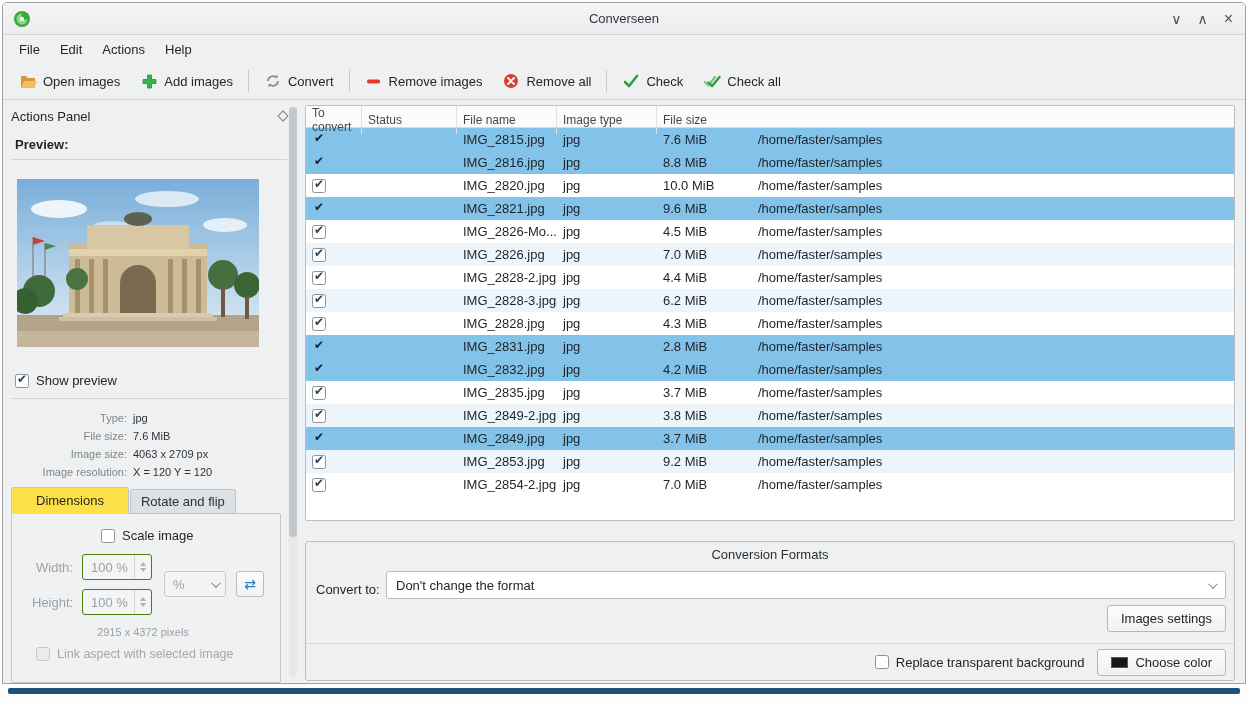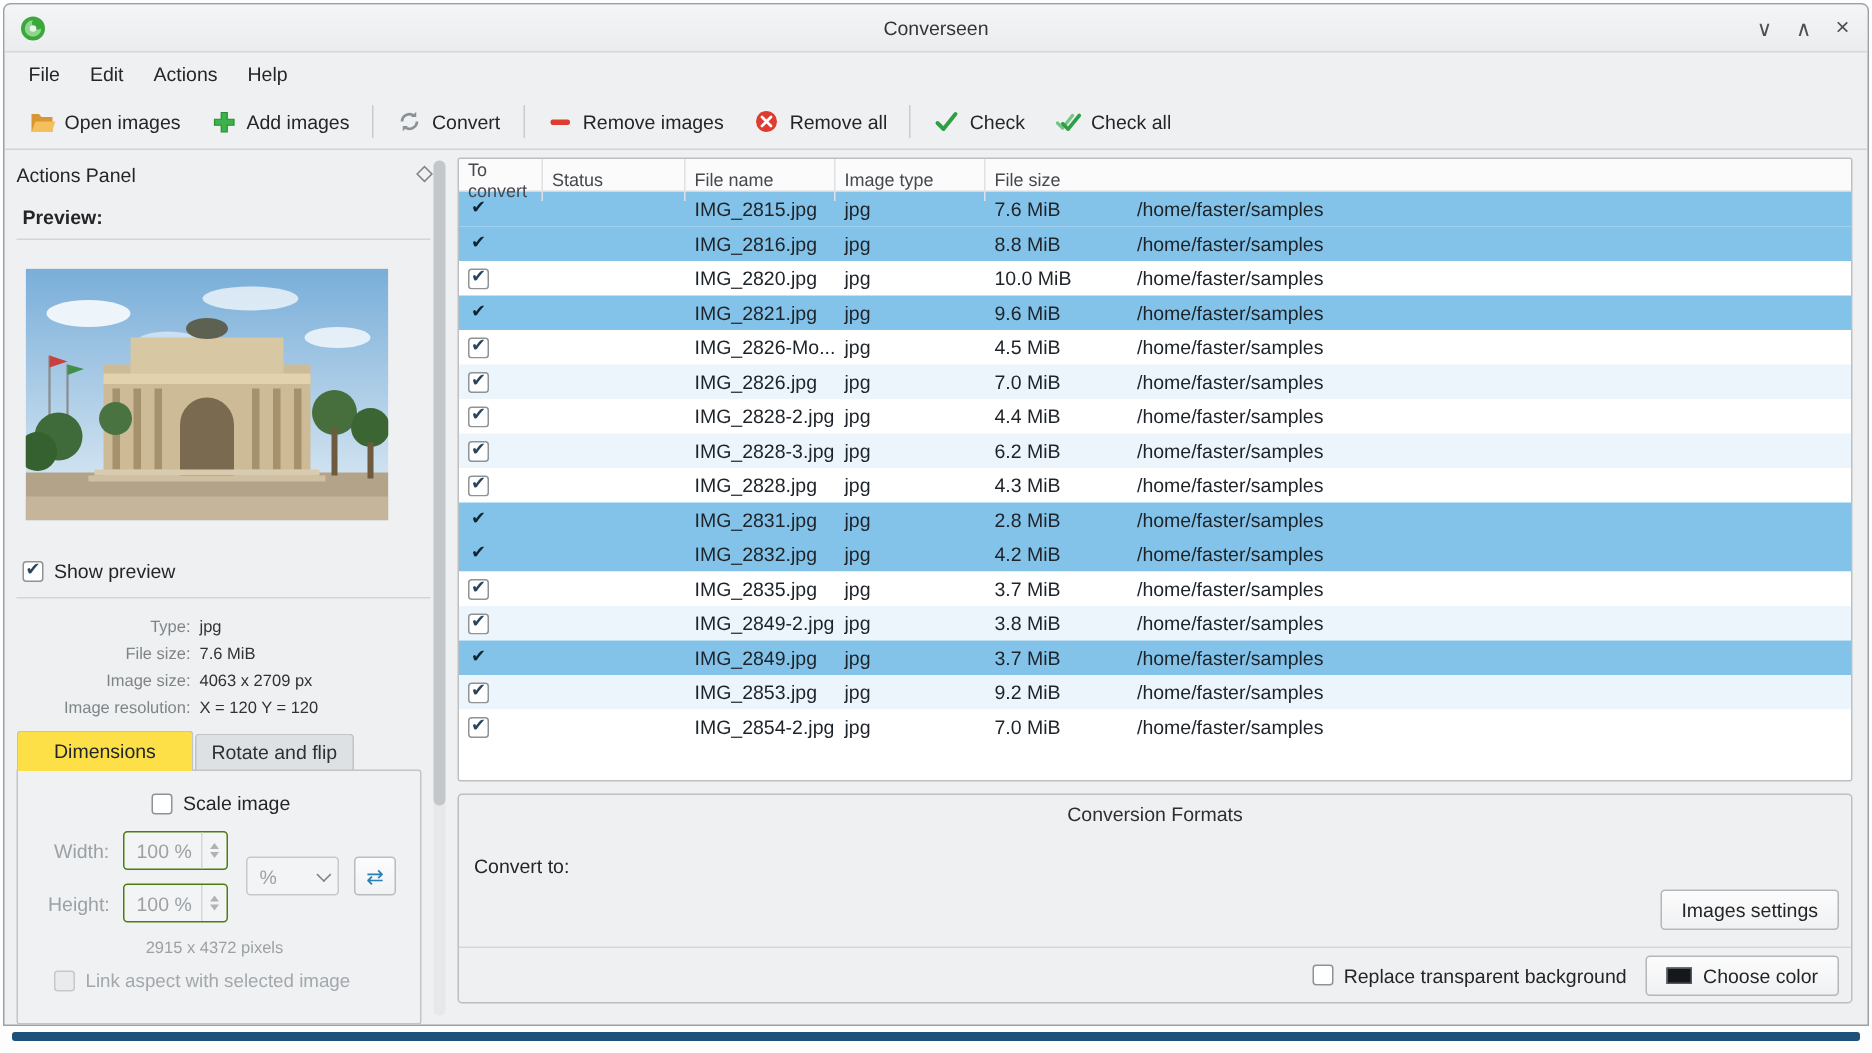--- a/index.html
+++ b/index.html
@@ -78,21 +78,21 @@
   .trow.alt{background:var(--alt,#edf5fc)}
   .trow.selected{background:var(--sel,#84c3e9)}
   .td{padding-left:6px;white-space:nowrap;overflow:hidden;color:#1d2328}
   .cb{display:inline-block;width:14px;height:14px;background:#fff;border:1px solid #8e9396;border-radius:2.5px;position:relative;vertical-align:middle}
   .cb .mark{display:none;position:absolute;left:1px;top:-3px;font-size:12px;color:#28455d;font-weight:bold;line-height:1.2}
   .cb.checked .mark{display:block}
   .trow.selected .cb{background:transparent;border-color:transparent}
   .trow.selected .cb .mark{color:#0f2433}
 
   
-  .groupbox{margin-top:8px;height:140px;border:1px solid #bcc0c3;border-radius:3px;position:relative;background:#eff0f1}
+  .groupbox{margin-top:20px;height:140px;border:1px solid #bcc0c3;border-radius:3px;position:relative;background:#eff0f1}
   .gtitle{position:absolute;top:5px;left:0;right:0;text-align:center;color:#2b3034}
   .convert-label{position:absolute;left:10px;top:34px;line-height:28px}
   .format-combo{position:absolute;left:80px;right:8px;top:29px;height:28px;background:#fff;border:1px solid #b8bcbf;border-radius:3px;display:flex;align-items:center}
   .format-combo .fval{flex:1;padding-left:9px}
   .format-combo .chev{margin-right:10px}
   .btn{background:linear-gradient(#fcfcfd,#f0f1f2);border:1px solid #b4b8bb;border-radius:3px;height:27px;display:inline-flex;align-items:center;justify-content:center;padding:0 13px;font-size:13px;color:#232629}
   .img-settings{position:absolute;right:8px;top:63px}
   .gsep{position:absolute;left:0;right:0;top:101px;height:1px;background:#d5d8da}
   .bg-row{position:absolute;left:0;right:8px;top:107px;bottom:5px;display:flex;align-items:center;justify-content:flex-end;gap:13px}
   .bg-check{display:flex;gap:7px}
@@ -457,20 +457,24 @@
     <div class="td">jpg</div>
     <div class="td">7.0 MiB</div>
     <div class="td">/home/faster/samples</div>
   </div>
           </div>
       </div>
 
       <div class="groupbox">
         <div class="gtitle">Conversion Formats</div>
         <span class="convert-label">Convert to:</span>
+        <div class="format-combo">
+          <span class="fval">Don't change the format</span>
+          <span class="chev"></span>
+        </div>
         <button class="btn img-settings">Images settings</button>
         <div class="gsep"></div>
         <div class="bg-row">
           <span class="bg-check">
             <span class="cb"></span>
             <span>Replace transparent background</span>
           </span>
           <button class="btn">
             <span class="swatch"></span>
             <span>Choose color</span>

